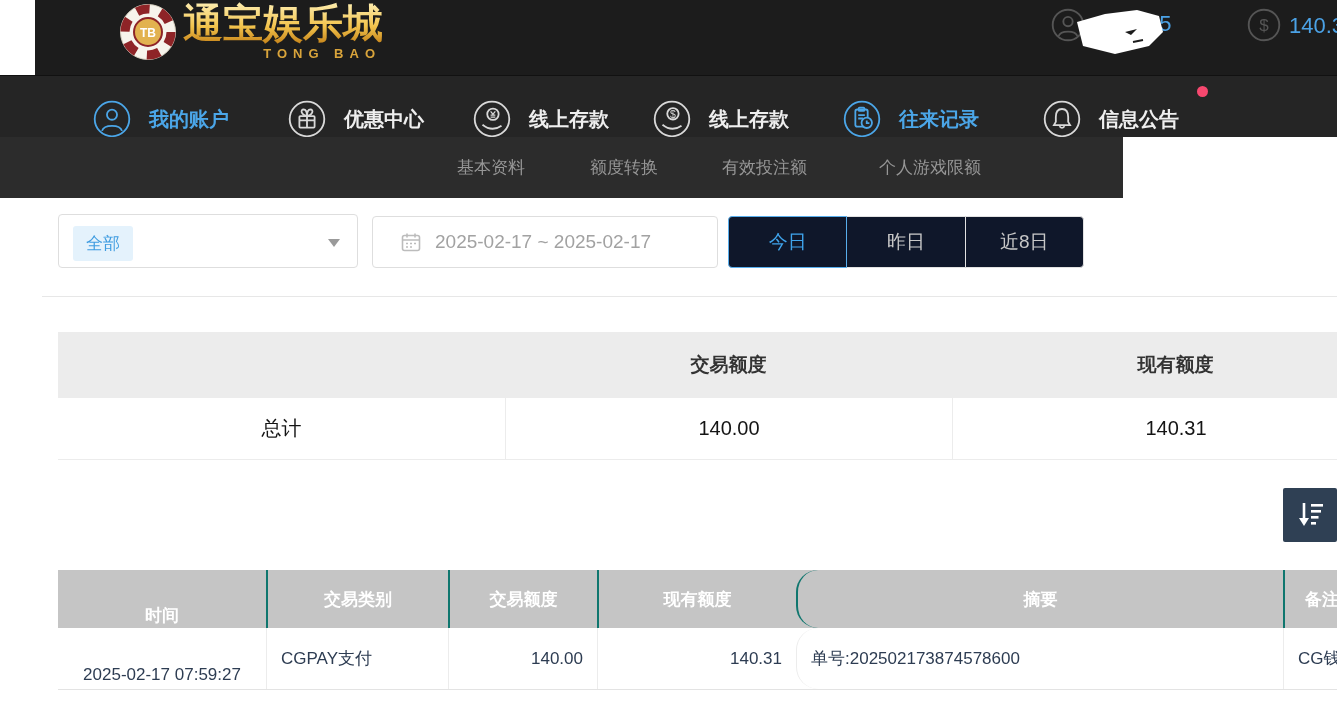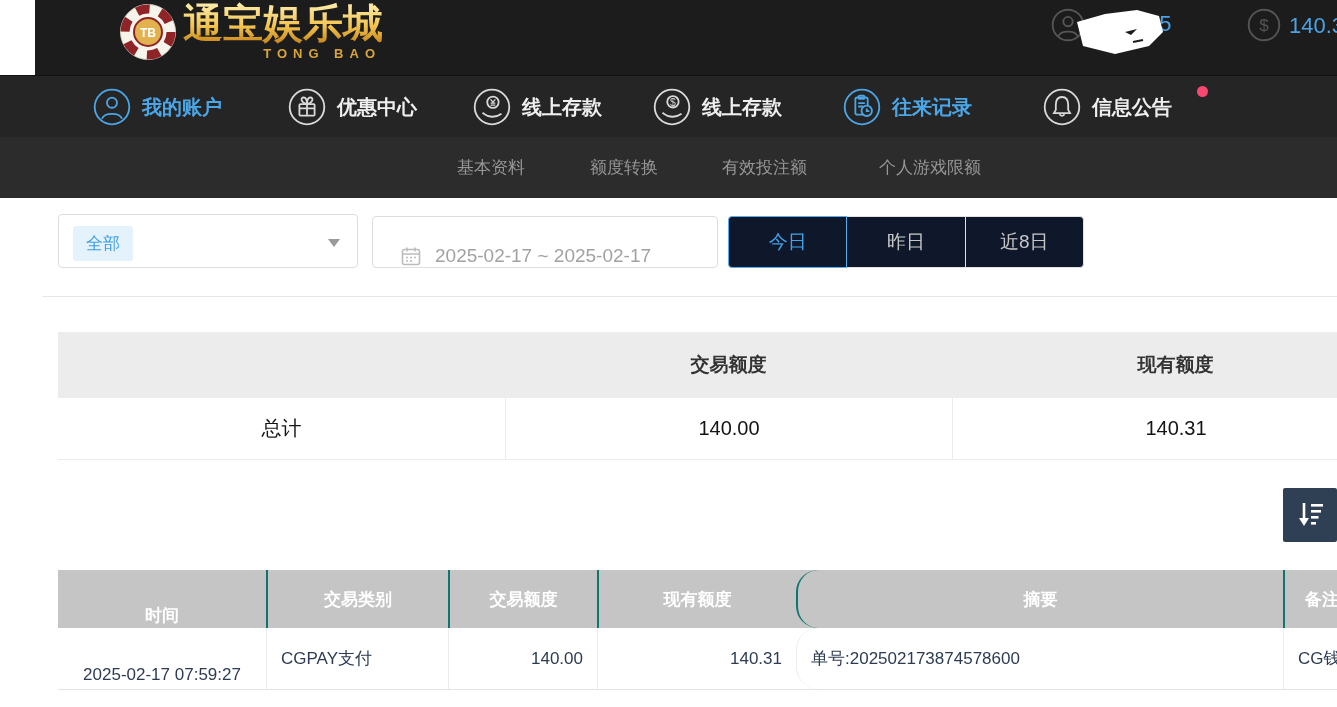--- a/index.html
+++ b/index.html
@@ -19,37 +19,37 @@
   }
   .logo-sub { font-size:13px; font-weight:bold; letter-spacing:6px; color:#d9a43b; text-align:right; margin-top:-8px; padding-right:2px; }
   .user-area .uicon { position:absolute; top:8px; }
   .username { position:absolute; left:1112px; top:11px; font-size:22px; color:#4ba2e6; }
   .scribble { position:absolute; left:1040px; top:8px; }
   .balance { position:absolute; left:1254px; top:11px; font-size:22px; color:#4ba2e6; white-space:nowrap; }
   .balance .unit { margin-left:8px; }
 
   
   .navbar { position:absolute; left:0; top:75px; width:1337px; height:62px; background:#252525; border-top:1px solid #111; }
-  .nav-item { position:absolute; top:0; height:62px; display:flex; align-items:center; gap:11px; cursor:pointer;justify-content:center; }
+  .nav-item { position:absolute; top:12px; height:62px; display:flex; align-items:center; gap:18px; cursor:pointer;justify-content:center; }
   .nav-item .nav-label { font-size:20px; font-weight:600; color:#efefef; white-space:nowrap; }
   .nav-item svg { stroke:#d9d9d9; }
   .nav-item.active .nav-label { color:#4ba6e8; }
   .nav-item.active svg { stroke:#4ba6e8; }
   .nav-item svg text { stroke:none; }
   .red-dot { position:absolute; left:1197px; top:86px; width:11px; height:11px; border-radius:50%; background:#f7486f; }
 
   
-  .subnav { position:absolute; left:0; top:137px; width:1337px; height:61px; background:#2c2c2c; }
+  .subnav { position:absolute; left:0; top:137px; width:1123px; height:61px; background:#2c2c2c; }
   .subnav-item { position:absolute; top:0; height:61px; display:flex; align-items:center; font-size:17px; color:#969696; cursor:pointer; white-space:nowrap; }
 
   
   .dropdown { position:absolute; left:58px; top:214px; width:300px; height:54px; background:#fff; border:1px solid #dedede; border-radius:4px; cursor:pointer; }
   .dropdown-chip { position:absolute; left:14px; top:11px; padding:6px 13px; background:#e4f2fc; border-radius:3px; font-size:17px; color:#3f9ce0; }
   .caret-down { position:absolute; right:17px; top:24px; width:0; height:0; border-left:6px solid transparent; border-right:6px solid transparent; border-top:8px solid #9a9a9a; }
-  .datebox { position:absolute; left:372px; top:216px; width:346px; height:52px; background:#fff; border:1px solid #dedede; border-radius:4px; display:flex; align-items:flex-end; padding-left:27px; gap:13px; cursor:pointer; }
+  .datebox { position:absolute; left:372px; top:216px; width:346px; height:52px; background:#fff; border:1px solid #dedede; border-radius:4px; display:flex; align-items:center; padding-left:27px; gap:13px; cursor:pointer; }
   .datebox .date-text { font-size:19px; color:#a2a2a2; white-space:nowrap; }
   .seg-group { position:absolute; left:728px; top:216px; width:356px; height:52px; display:flex; }
   .seg-btn { flex:1; background:#0f172a; border:1px solid #e2e2e2; font-size:19px; color:#c7c7c7; display:flex; align-items:center; justify-content:center; cursor:pointer; }
   .seg-btn:first-child { border-radius:4px 0 0 4px; }
   .seg-btn:last-child { border-radius:0 4px 4px 0; }
   .seg-btn + .seg-btn { margin-left:-1px; }
   .seg-btn.active { border-color:#58aeed; color:#3fa4ec; z-index:2; }
   .query-btn { position:absolute; left:1100px; top:216px; width:120px; height:52px; background:#57b2f1; border:none; border-radius:4px; color:#fff; font-size:20px; cursor:pointer; font-family:inherit; }
   .hr-divider { position:absolute; left:42px; top:296px; width:1295px; height:1px; background:#e7e7e7; }
 

